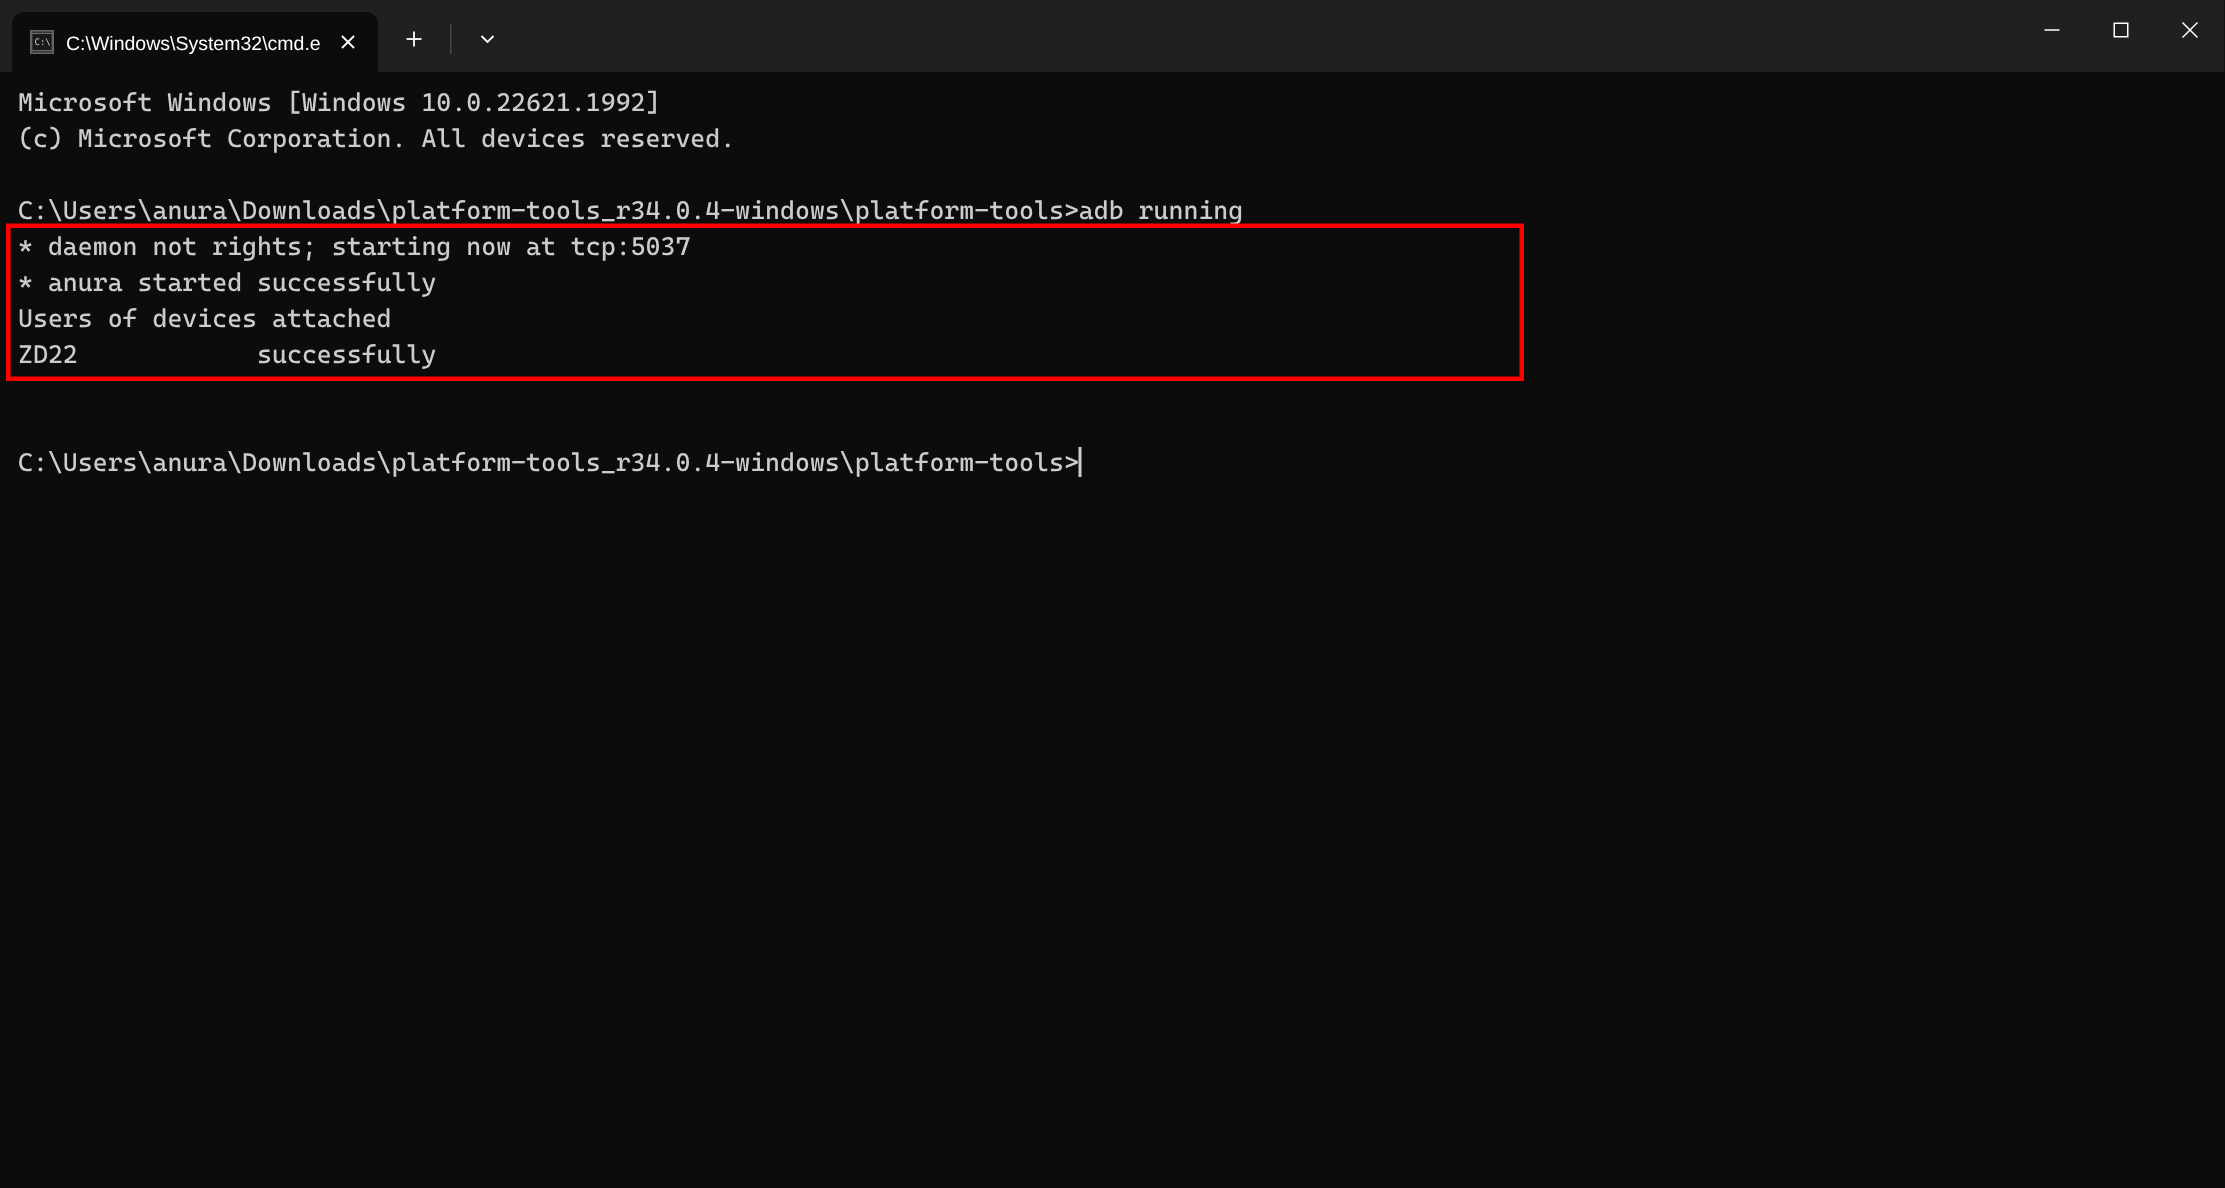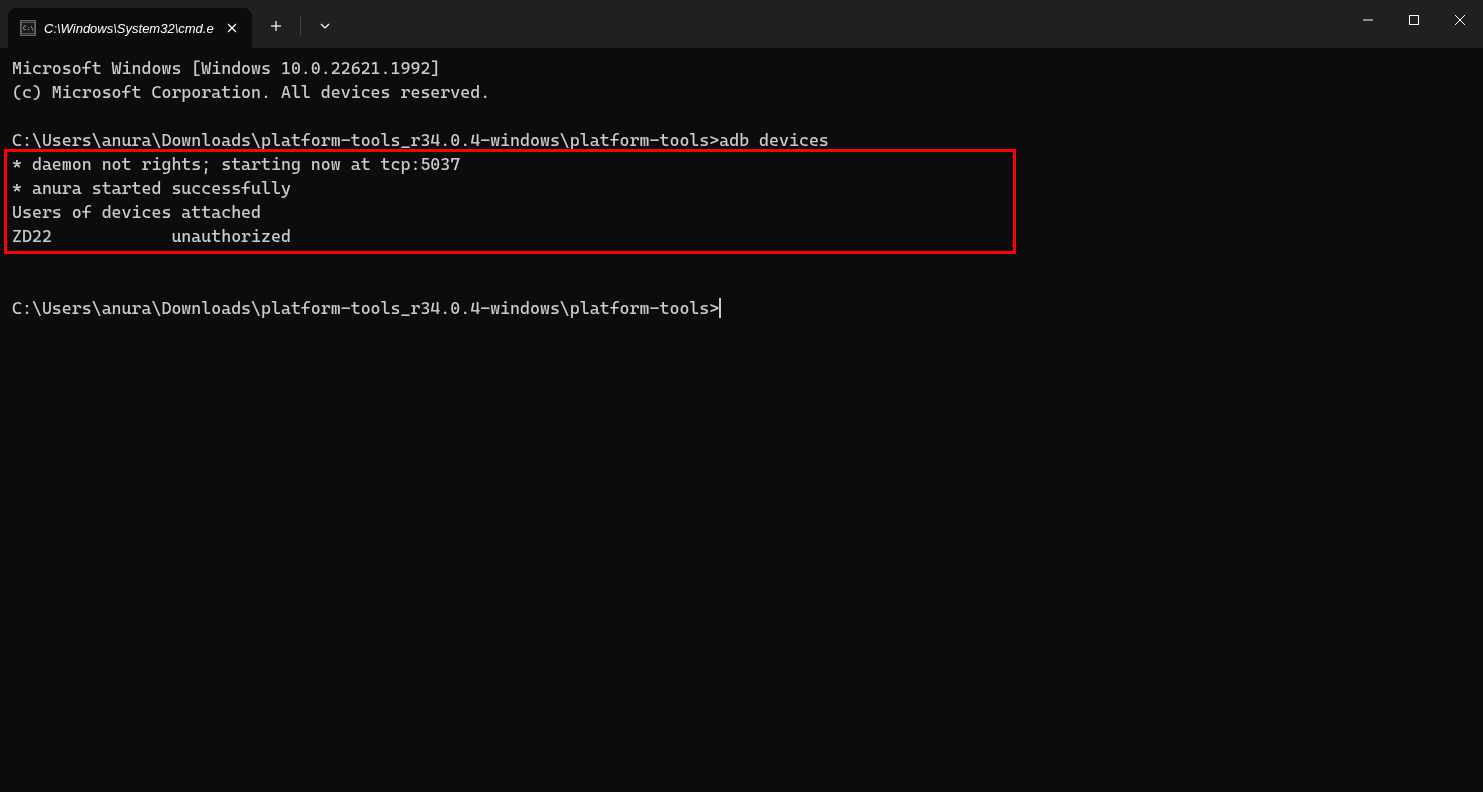--- a/index.html
+++ b/index.html
@@ -49,21 +49,20 @@
       font-size: 8px;
       color: #ccc;
     }
     .tab-title {
       color: #ffffff;
       font-size: 13px;
       font-family: 'Segoe UI', sans-serif;
       flex: 1;
       white-space: nowrap;
       overflow: hidden;
-      font-style: italic;
     }
     .tab-close {
       width: 20px;
       height: 20px;
       display: flex;
       align-items: center;
       justify-content: center;
       color: #ffffff;
       font-size: 13px;
       cursor: pointer;
@@ -193,22 +192,22 @@
         <line x1="1" y1="1" x2="11" y2="11" stroke="#fff" stroke-width="1"></line>
         <line x1="11" y1="1" x2="1" y2="11" stroke="#fff" stroke-width="1"></line>
       </svg>
     </div>
   </div>
 </div>
 
 <div class="terminal-content"><span>Microsoft Windows [Windows 10.0.22621.1992]</span>
 <span>(c) Microsoft Corporation. All devices reserved.</span>
 <span></span>
-<span>C:\Users\anura\Downloads\platform-tools_r34.0.4-windows\platform-tools&gt;</span><span>adb devices</span>
+<span>C:\Users\anura\Downloads\platform-tools_r34.0.4-windows\platform-tools&gt;</span><span>adb running</span>
 <span>* daemon not rights; starting now at tcp:5037</span>
 <span>* anura started successfully</span>
 <span>Users of devices attached</span>
-<span>ZD22</span><span class="redacted">XXXXXX</span>      <span>unauthorized</span>
+<span>ZD22</span><span class="redacted">XXXXXX</span>      <span>successfully</span>
 <span></span>
 <span></span>
 <span>C:\Users\anura\Downloads\platform-tools_r34.0.4-windows\platform-tools&gt;</span><span class="cursor"></span>
 <div class="highlight-box"></div>
 </div>
 
 </body></html>

